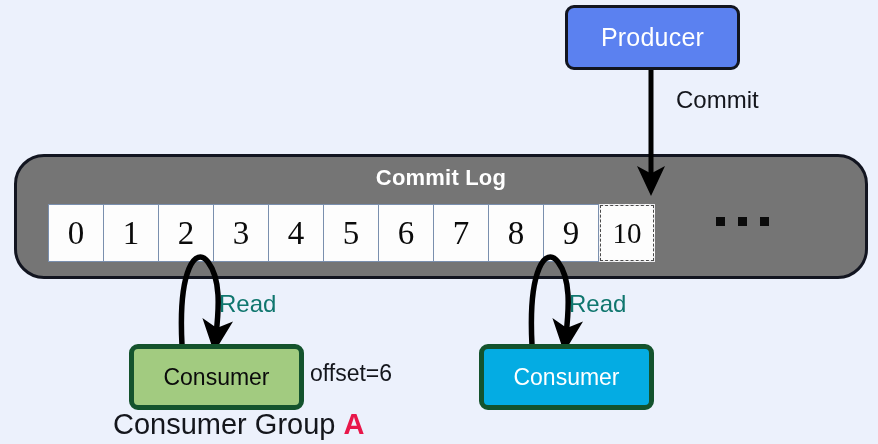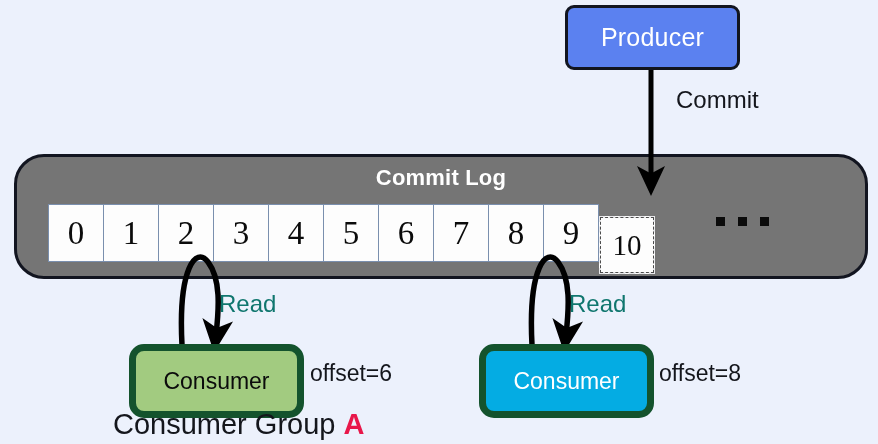--- a/index.html
+++ b/index.html
@@ -97,21 +97,20 @@
     color: #0b0b0b;
     font-family: "Liberation Serif", serif;
   }
   .log-cell:first-child { margin-left: 0; }
   .log-cell.pending {
     border: 2px dashed #e9e9ec;
     outline: 1px dashed #4b4b4b;
     outline-offset: -2px;
     margin-left: 0;
     font-size: 29px;
-    margin-top: 12px;
   }
   #log-ellipsis {
     position: absolute;
     left: 699px;
     top: 60px;
     display: flex;
     gap: 13px;
   }
   #log-ellipsis .dot {
     width: 9px;
@@ -135,23 +134,23 @@
     font-size: 24px;
     color: #0f766e;
   }
   #read-label-a { left: 219px; top: 290px; }
   #read-label-b { left: 569px; top: 290px; }
 
   
   .consumer-box {
     position: absolute;
     width: 175px;
-    height: 74px;
-    border: 7px solid #14532d;
-    border-radius: 15px;
+    height: 66px;
+    border: 5px solid #14532d;
+    border-radius: 9px;
     box-sizing: border-box;
     display: flex;
     align-items: center;
     justify-content: center;
     font-size: 23px;
   }
   #consumer-box-a {
     left: 129px;
     top: 344px;
     background: #a2cb80;
@@ -242,15 +241,14 @@
     <span>Consumer</span>
   </div>
   <div class="offset-label" id="offset-label-a">offset=6</div>
   <div class="group-caption" id="group-caption-a">
     <span>Consumer Group </span><span class="group-letter">A</span>
   </div>
 
   <div class="consumer-box" id="consumer-box-b">
     <span>Consumer</span>
   </div>
-  <div class="offset-label" id="offset-label-b">offset=8</div>
 
 </div>
 
 </body></html>

